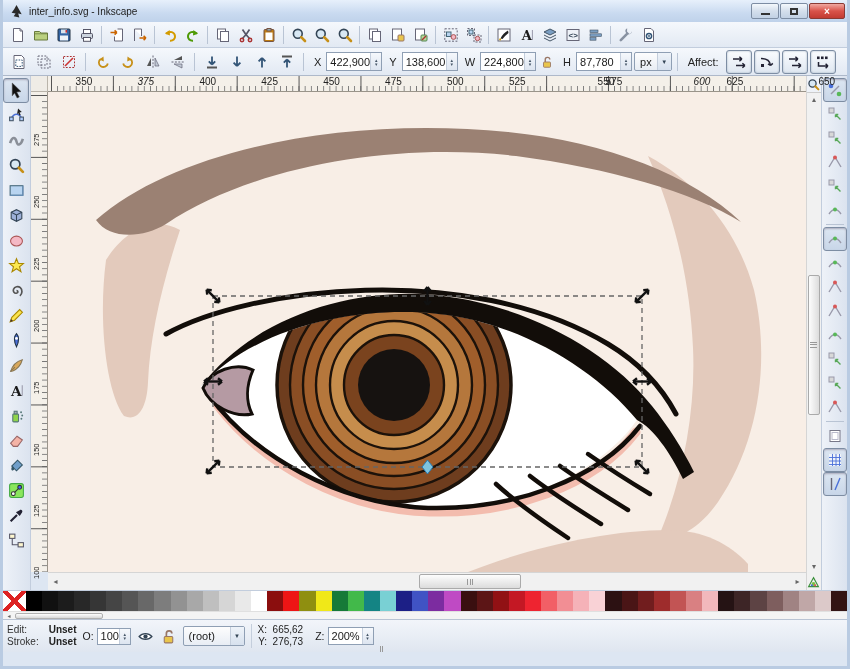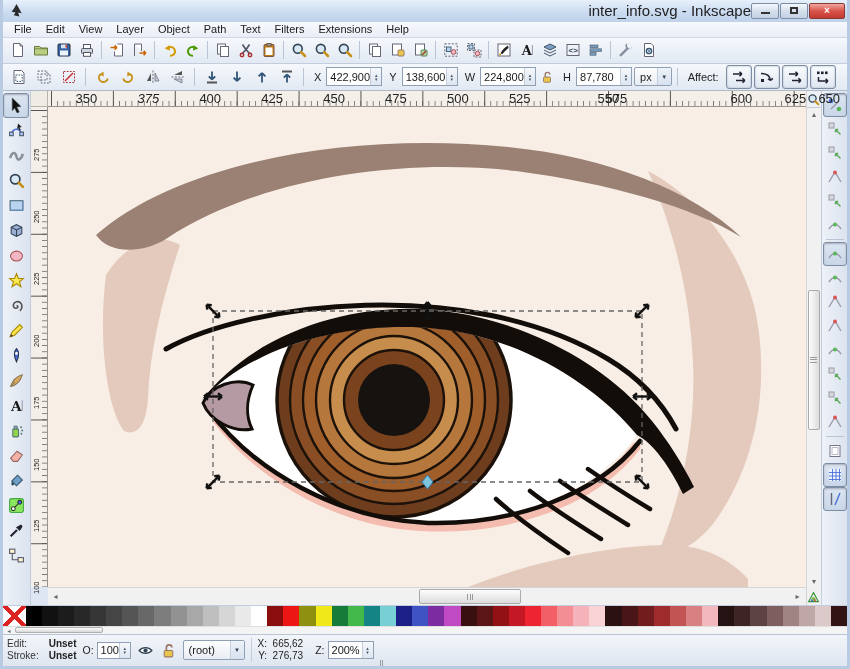--- a/index.html
+++ b/index.html
@@ -3,21 +3,21 @@
 <meta charset="utf-8">
 <style>
   * { margin:0; padding:0; box-sizing:border-box; }
   html,body { width:850px; height:669px; overflow:hidden; }
   body { font-family:"Liberation Sans","DejaVu Sans",sans-serif; font-size:11px; color:#1a1a1a; }
   .window { width:850px; height:669px; background:#dde6f2; border-left:3px solid #b9cbe2; border-right:3px solid #b9cbe2; border-bottom:3px solid #b9cbe2; display:flex; flex-direction:column; }
 
   
   .titlebar { height:22px; background:linear-gradient(#e7f0fb,#c9daf0 60%,#bfd2ea); display:flex; align-items:center; padding:0 2px 0 6px; }
   .titlebar .appicon { width:15px; height:15px; margin-right:5px; }
-  .titlebar .title { flex:1; font-size:15px; color:#222;text-align:right; }
+  .titlebar .title { flex:1; font-size:10px; color:#222; }
   .winbtns { display:flex; gap:1px; align-items:flex-start; }
   .winbtn { width:28px; height:16px; border:1px solid #7d8da3; border-radius:2px; background:linear-gradient(#f4f8fc,#d4dfec 50%,#c2d1e4); display:flex; align-items:center; justify-content:center; font-size:10px; color:#333; }
   .winbtn.close { width:36px; background:linear-gradient(#f0a8a0,#d9534a 50%,#c23b32); color:#fff; font-weight:bold; border-color:#8a3a34; }
   .winbtn .minus { width:9px; height:2px; background:#333; margin-top:5px; }
   .winbtn .maxbox { width:8px; height:7px; border:2px solid #333; }
 
   
   .menubar { height:17px; background:linear-gradient(#f7f9fc,#e9eef6); display:flex; align-items:center; padding-left:4px; border-bottom:1px solid #cdd7e5; }
   .menu-item { padding:1px 7px; font-size:11px; }
 
@@ -50,21 +50,21 @@
   .center { width:775px; display:flex; flex-direction:column; }
   .ruler-row { height:16px; display:flex; }
   .ruler-corner { width:17px; height:16px; background:#efece6; border-right:1px solid #b9b4aa; border-bottom:1px solid #b9b4aa; }
   .top-ruler { width:758px; height:16px; position:relative; background-color:#f4f0e9; border-bottom:1px solid #9a948a;
     background-image:
       linear-gradient(90deg,#555 0 1px,transparent 1px),
       linear-gradient(90deg,#777 0 1px,transparent 1px);
     background-size:61.9px 16px, 6.19px 5px;
     background-repeat:repeat-x, repeat-x;
     background-position:3px bottom, 3px bottom; }
-  .top-ruler .rlabel { position:absolute; top:0; font-size:13px; color:#222;padding-left:24px; }
+  .top-ruler .rlabel { position:absolute; top:0; font-size:10px; color:#222;padding-left:24px; }
   .canvas-row { height:480px; display:flex; }
   .left-ruler { width:17px; height:480px; position:relative; background-color:#f4f0e9; border-right:1px solid #9a948a;
     background-image:
       linear-gradient(#555 0 1px,transparent 1px),
       linear-gradient(#777 0 1px,transparent 1px);
     background-size:17px 61.9px, 5px 6.19px;
     background-repeat:repeat-y, repeat-y;
     background-position:right 3px, right 3px; }
   .left-ruler .rlabel { position:absolute; left:1px; font-size:7.5px; color:#222; transform:rotate(-90deg); transform-origin:4px 4px; white-space:nowrap; }
   .canvas { width:758px; height:480px; position:relative; background:#f8eee6; }
@@ -410,32 +410,20 @@
       <div class="winbtn">
           <span class="minus"></span>
         </div>
       <div class="winbtn">
           <span class="maxbox"></span>
         </div>
       <div class="winbtn close">×</div>
     </div>
   </div>
 
-  <div class="menubar" id="menubar">
-      <div class="menu-item">File</div>
-      <div class="menu-item">Edit</div>
-      <div class="menu-item">View</div>
-      <div class="menu-item">Layer</div>
-      <div class="menu-item">Object</div>
-      <div class="menu-item">Path</div>
-      <div class="menu-item">Text</div>
-      <div class="menu-item">Filters</div>
-      <div class="menu-item">Extensions</div>
-      <div class="menu-item">Help</div>
-    </div>
 
   <div class="cmdbar" id="cmdbar">
       <div class="tb-btn">
         <svg class="ico" viewBox="0 0 16 16">
           <use href="#sym-page" xlink:href="#sym-page"></use>
         </svg>
       </div>
       <div class="tb-btn">
         <svg class="ico" viewBox="0 0 16 16">
           <use href="#sym-folder" xlink:href="#sym-folder"></use>
@@ -793,22 +781,22 @@
             <span class="rlabel" style="left: 4px;">350</span>
             <span class="rlabel" style="left: 65.9px; font-style: italic;">375</span>
             <span class="rlabel" style="left: 127.8px;">400</span>
             <span class="rlabel" style="left: 189.7px;">425</span>
             <span class="rlabel" style="left: 251.6px;">450</span>
             <span class="rlabel" style="left: 313.5px;">475</span>
             <span class="rlabel" style="left: 375.4px;">500</span>
             <span class="rlabel" style="left: 437.3px;">525</span>
             <span class="rlabel" style="left: 526px;">550</span>
             <span class="rlabel" style="left: 534px;">575</span>
-            <span class="rlabel" style="left: 659px;">600</span>
-            <span class="rlabel" style="left: 713px;">625</span>
+            <span class="rlabel" style="left: 622px; font-style: italic;">600</span>
+            <span class="rlabel" style="left: 655px;">625</span>
             <span class="rlabel" style="left: 746.8px;">650</span>
           </div>
       </div>
       <div class="canvas-row">
         <div class="left-ruler" id="left-ruler">
             <span class="rlabel" style="top: 46px;">275</span>
             <span class="rlabel" style="top: 107.9px;">250</span>
             <span class="rlabel" style="top: 169.8px;">225</span>
             <span class="rlabel" style="top: 231.7px;">200</span>
             <span class="rlabel" style="top: 293.6px;">175</span>

